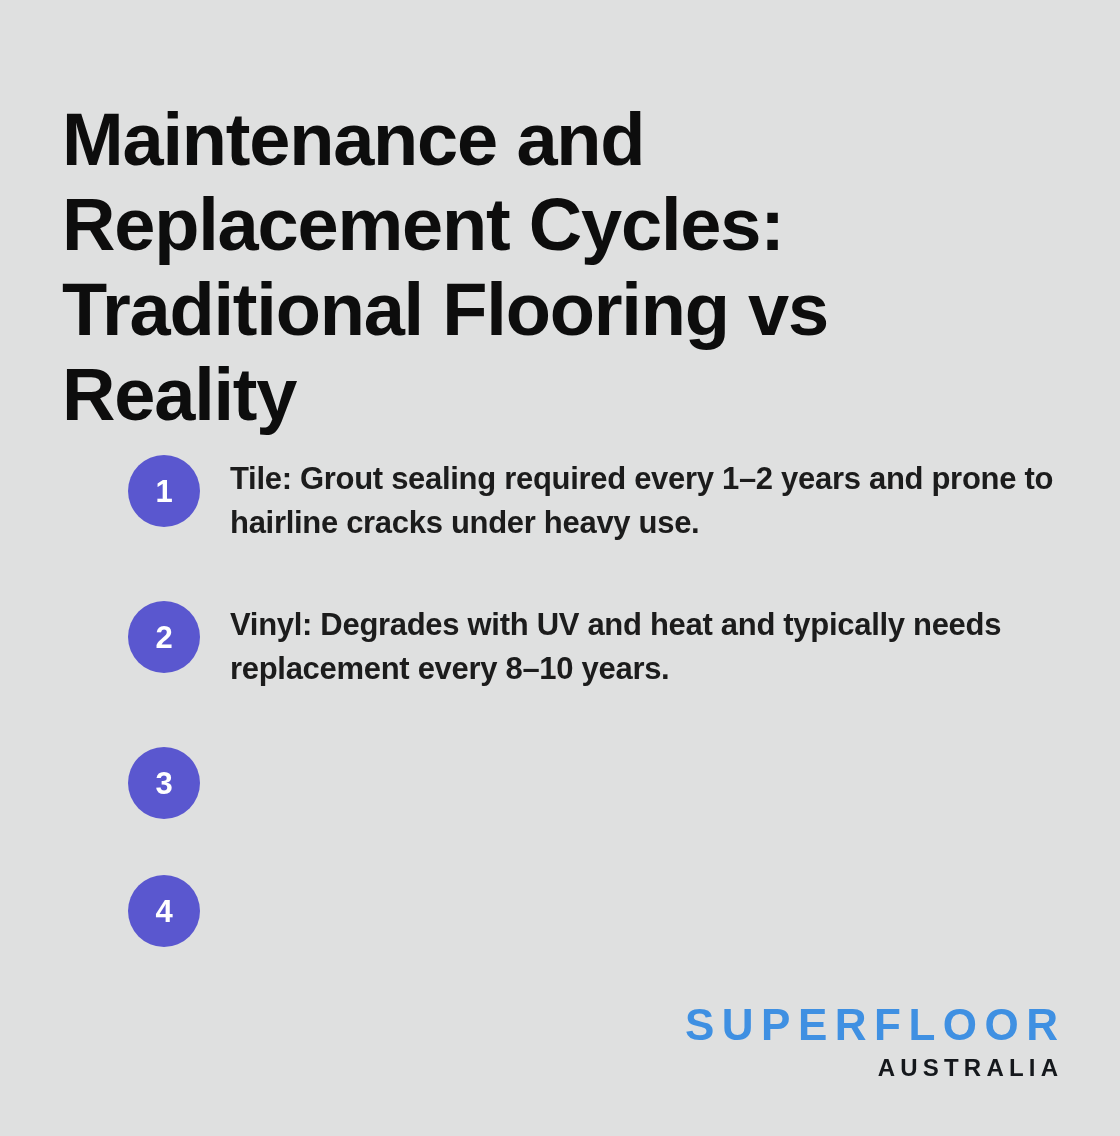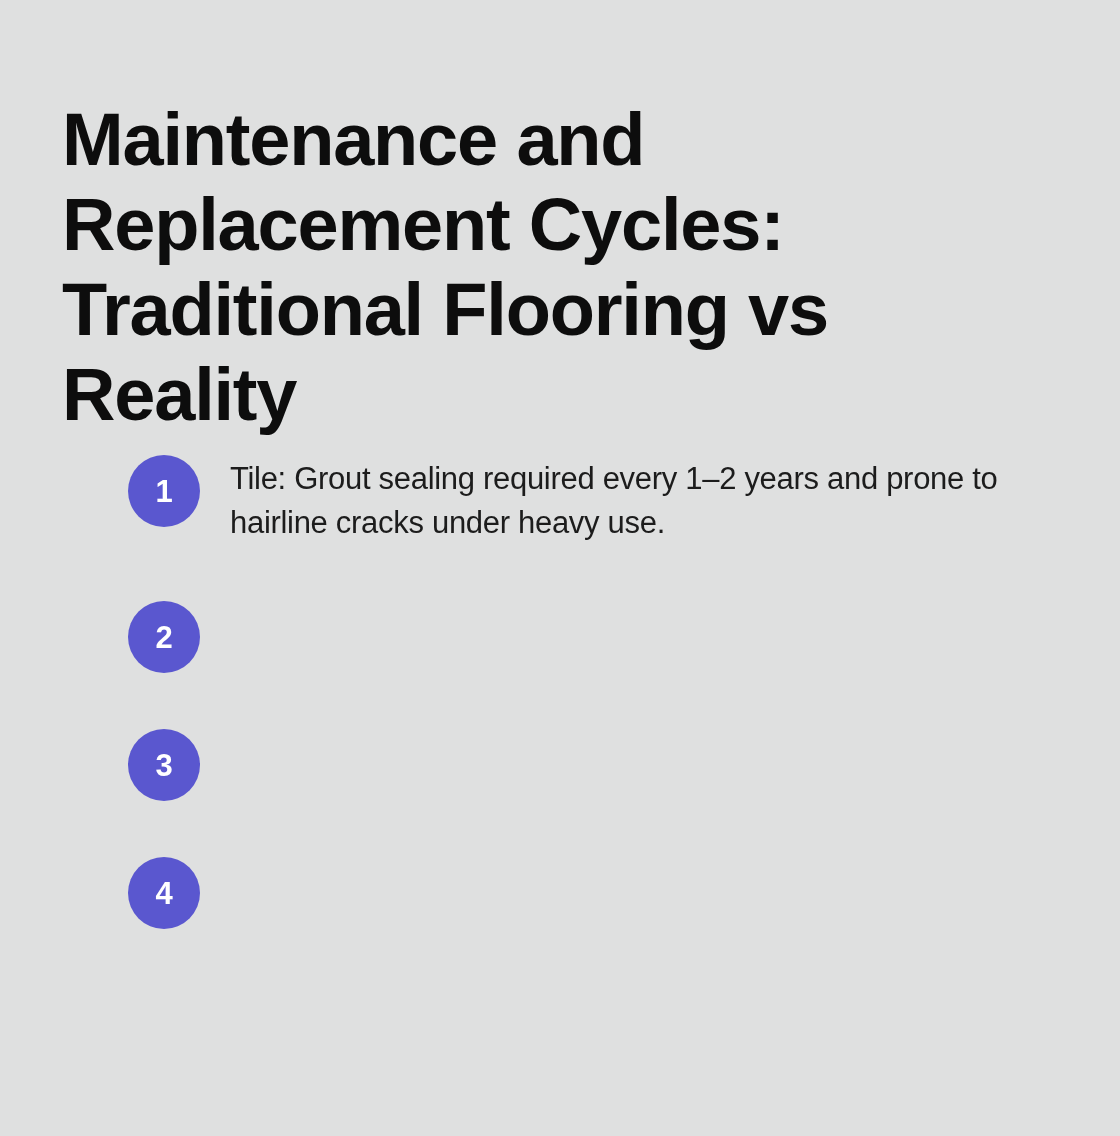--- a/index.html
+++ b/index.html
@@ -71,21 +71,21 @@
     font-size: 31px;
     line-height: 1;
     margin-top: 0px;
     user-select: none;
   }
   .item-text {
     flex: 1 1 auto;
     margin-left: 30px;
     margin-top: 2px;
     font-family: "Liberation Sans", sans-serif;
-    font-weight: normal;
+    font-weight: bold;
     font-size: 31px;
     line-height: 44px;
     letter-spacing: -0.3px;
     color: #1c1c1c;
   }
 
   
   .logo {
     position: absolute;
     right: 62px;
@@ -126,26 +126,31 @@
 
   <div class="list">
 
     <div class="list-item">
       <div class="badge">1</div>
       <div class="item-text">Tile: Grout sealing required every 1–2 years and prone to hairline cracks under heavy use.</div>
     </div>
 
     <div class="list-item">
       <div class="badge">2</div>
+      <div class="item-text">Vinyl: Degrades with UV and heat and typically needs replacement every 8–10 years.</div>
     </div>
 
     <div class="list-item">
       <div class="badge">3</div>
     </div>
 
     <div class="list-item">
       <div class="badge">4</div>
     </div>
 
   </div>
 
+  <div class="logo">
+    <span class="logo-main">SUPERFLOOR</span>
+    <span class="logo-sub">AUSTRALIA</span>
+  </div>
 
 </div>
 
 </body></html>

